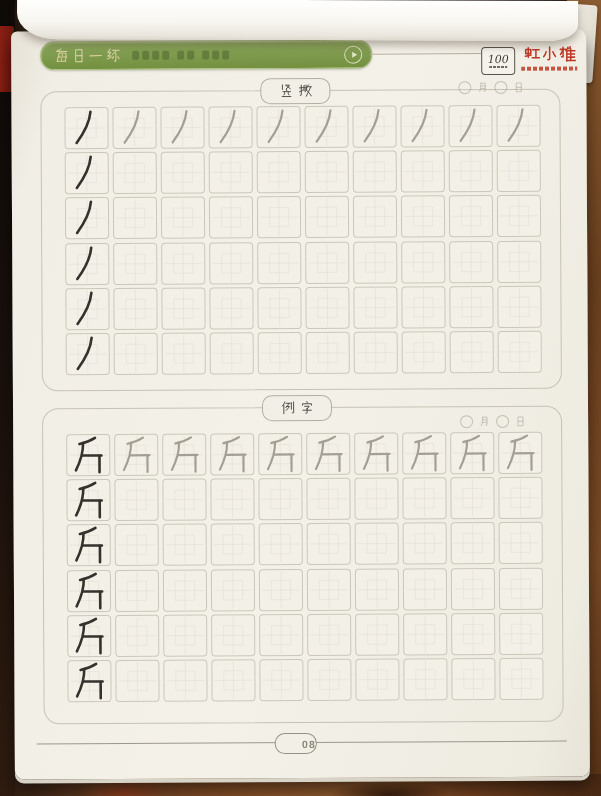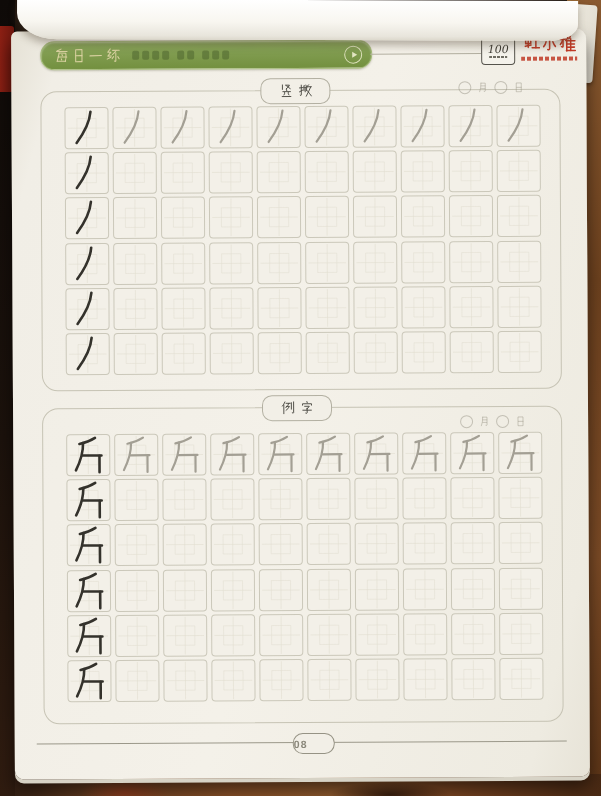--- a/index.html
+++ b/index.html
@@ -42,21 +42,21 @@
   #bar-title{display:flex;align-items:center;margin-left:13px;}
   #bar-sub{display:flex;align-items:center;gap:3px;margin-left:10px;}
   .blob{width:7px;height:9px;border-radius:2px;background:rgba(40,58,22,.30);}
   .blob.sp{margin-left:5px;}
   #bar-arrow{position:absolute;right:9px;top:5px;width:16px;height:16px;border-radius:50%;
     border:1.2px solid rgba(238,238,208,.85);display:flex;align-items:center;justify-content:center;}
   #bar-arrow i{display:block;width:0;height:0;border-left:5px solid rgba(238,238,208,.9);
     border-top:3.5px solid transparent;border-bottom:3.5px solid transparent;margin-left:2px;}
   #connector{position:absolute;left:359px;top:24px;width:111px;height:1px;background:#b4b0a1;}
   
-  #logo{position:absolute;left:470px;top:6px;width:100px;height:34px;display:flex;}
+  #logo{position:absolute;left:470px;top:16px;width:100px;height:34px;display:flex;}
   #score-box{width:32px;height:26px;margin-top:2px;border:1.6px solid #55534c;border-radius:4px;
     display:flex;flex-direction:column;align-items:center;justify-content:center;background:rgba(255,255,255,.2);}
   #score-box .num{font-family:"DejaVu Serif",serif;font-style:italic;font-size:11px;line-height:11px;color:#3d3b34;}
   #score-box .squig{width:18px;height:2px;margin-top:1px;background:
     repeating-linear-gradient(90deg,#6e6c62 0 3px,transparent 3px 4px);}
   #brand-name{display:flex;margin-left:8px;margin-top:1px;}
   .bglyph{width:17px;height:17px;margin-right:1px;stroke:#bf3a26;stroke-width:9;}
   #brand-tag{position:absolute;left:40px;top:22px;width:56px;height:4px;
     background:repeating-linear-gradient(90deg,rgba(191,58,38,.85) 0 4px,transparent 4px 6px);}
   
@@ -79,22 +79,22 @@
   #grid0{top:76px;}
   #grid1{top:403px;}
   .cell{position:relative;border:1px solid #cbc8ba;border-radius:4px;background:#f3f0e8;}
   .cellsvg{position:absolute;left:0;top:0;width:100%;height:100%;}
   .guides line,.guides rect{stroke:#e0dccf;stroke-width:1.4;fill:none;}
   .guides rect{stroke:#e3dfd2;}
   use.black{stroke:#34322c;stroke-width:6.5;}
   use.trace{stroke:#a39f94;stroke-width:5.5;}
   
   #bottom-rule{position:absolute;left:22px;top:712px;width:530px;border-top:1.5px solid #9b988a;}
-  #page-num{position:absolute;left:278px;top:703px;width:40px;height:19px;border-radius:10px;
-    border:1.5px solid #969385;background:#f2efe7;display:flex;align-items:center;justify-content:flex-start;
+  #page-num{position:absolute;left:260px;top:703px;width:40px;height:19px;border-radius:10px;
+    border:1.5px solid #969385;background:#f2efe7;display:flex;align-items:center;justify-content:flex-end;
     font-size:10.5px;font-weight:bold;letter-spacing:1px;color:#8a877a;z-index:2;}
   .sr{position:absolute;width:1px;height:1px;overflow:hidden;clip-path:inset(50%);white-space:nowrap;}
   #glyph-defs{position:absolute;width:0;height:0;overflow:hidden;}
 </style>
 </head>
 <body>
 
 <svg id="glyph-defs" aria-hidden="true">
   <defs>
     <symbol id="g-pie" viewBox="0 0 100 100">

